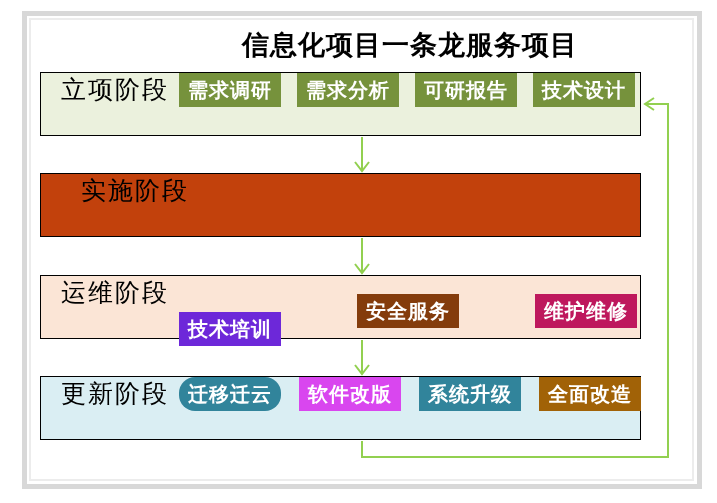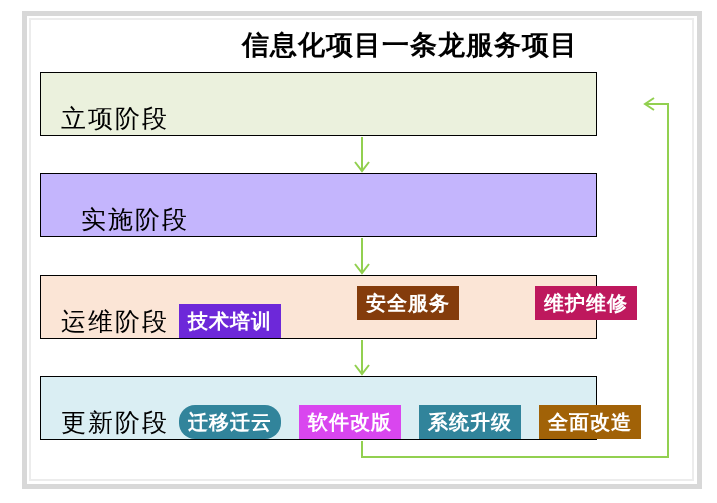--- a/index.html
+++ b/index.html
@@ -36,26 +36,26 @@
     font-weight: bold;
     letter-spacing: 1px;
     color: #000000;
     font-family: "Liberation Sans", "DejaVu Sans", sans-serif;
     margin-left: 48px;
   }
   
   .stage {
     position: absolute;
     left: 40px;
-    width: 557px;
+    width: 601px;
     height: 64px;
     box-sizing: border-box;
     border: 1.5px solid #000000;
     display: flex;
-    align-items: flex-end;
+    align-items: flex-start;
     padding-left: 20px;
   }
   .stage-1 { top: 72px; }
   .stage-2 { top: 173px; }
   .stage-3 { top: 275px; }
   .stage-4 { top: 376px; }
   .stage-label {
     width: 118px;
     flex: 0 0 118px;
     font-family: "Liberation Serif", "DejaVu Serif", serif;
@@ -90,23 +90,29 @@
 
 <div id="canvas">
 
   <div class="frame-outer"></div>
   <div class="frame-inner"></div>
 
   <div class="title">信息化项目一条龙服务项目</div>
 
   <div class="stage stage-1" style="background-color: rgb(235, 241, 221);">
     <div class="stage-label">立项阶段</div>
+    <div class="chips">
+      <div class="chip" style="background-color: rgb(118, 146, 60);">需求调研</div>
+      <div class="chip" style="background-color: rgb(118, 146, 60);">需求分析</div>
+      <div class="chip" style="background-color: rgb(118, 146, 60);">可研报告</div>
+      <div class="chip" style="background-color: rgb(118, 146, 60);">技术设计</div>
+    </div>
   </div>
 
-  <div class="stage stage-2" style="background-color: #c4b5fd; padding-left: 40px;">
+  <div class="stage stage-2" style="background-color: #c2410c; padding-left: 40px;">
     <div class="stage-label">实施阶段</div>
   </div>
 
   <div class="stage stage-3" style="background-color: rgb(251, 229, 214);">
     <div class="stage-label">运维阶段</div>
     <div class="chips">
       <div class="chip" style="background-color: #6d28d9; margin-top: 36px;">技术培训</div>
       <div class="chip" style="background-color: rgb(132, 60, 12);">安全服务</div>
       <div class="chip" style="background-color: #be185d;">维护维修</div>
     </div>

